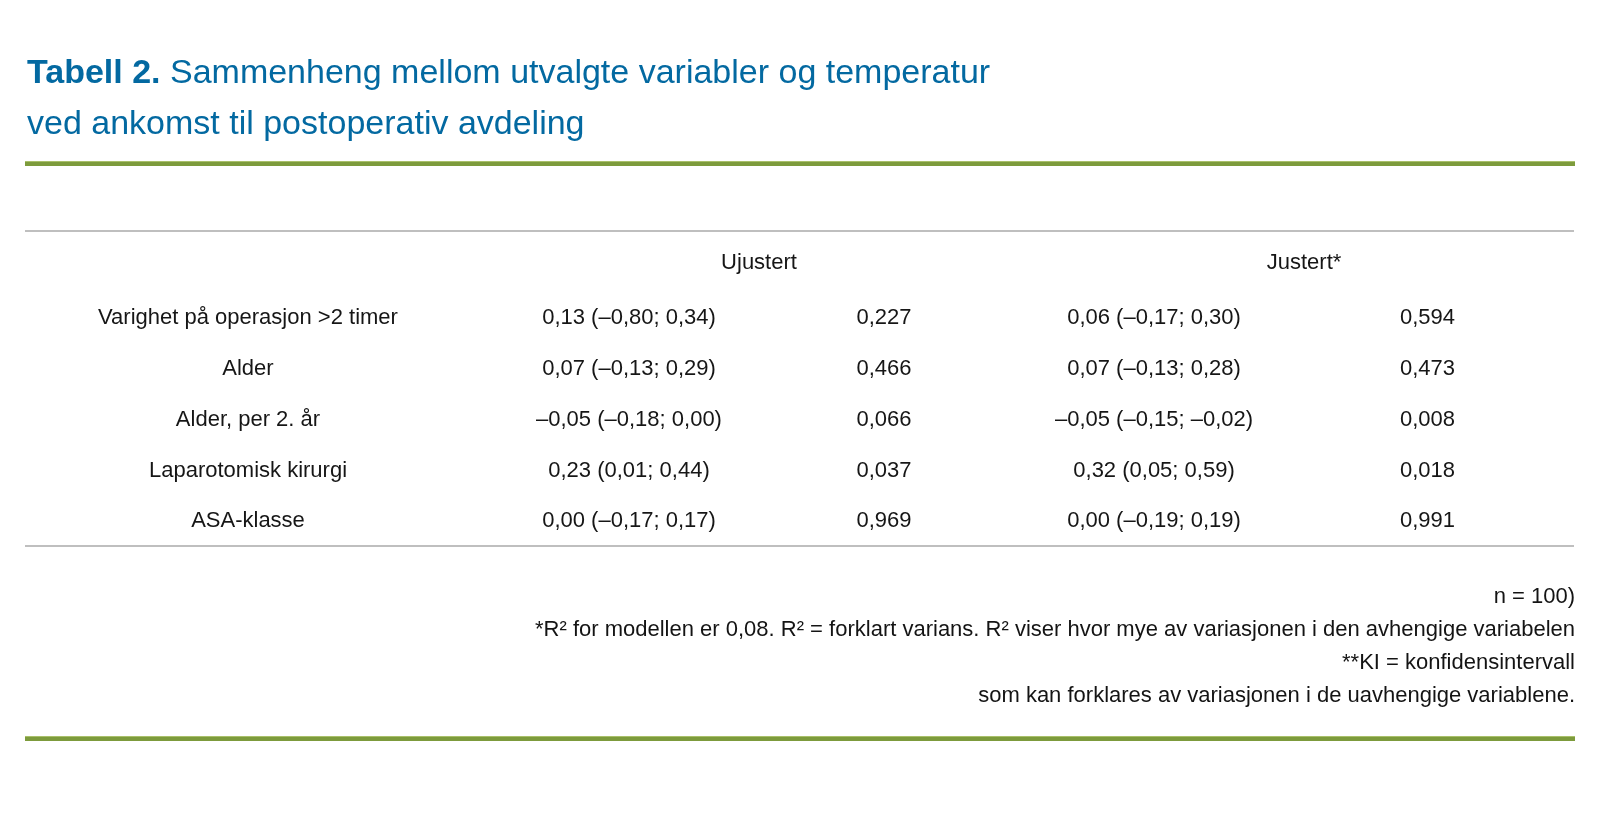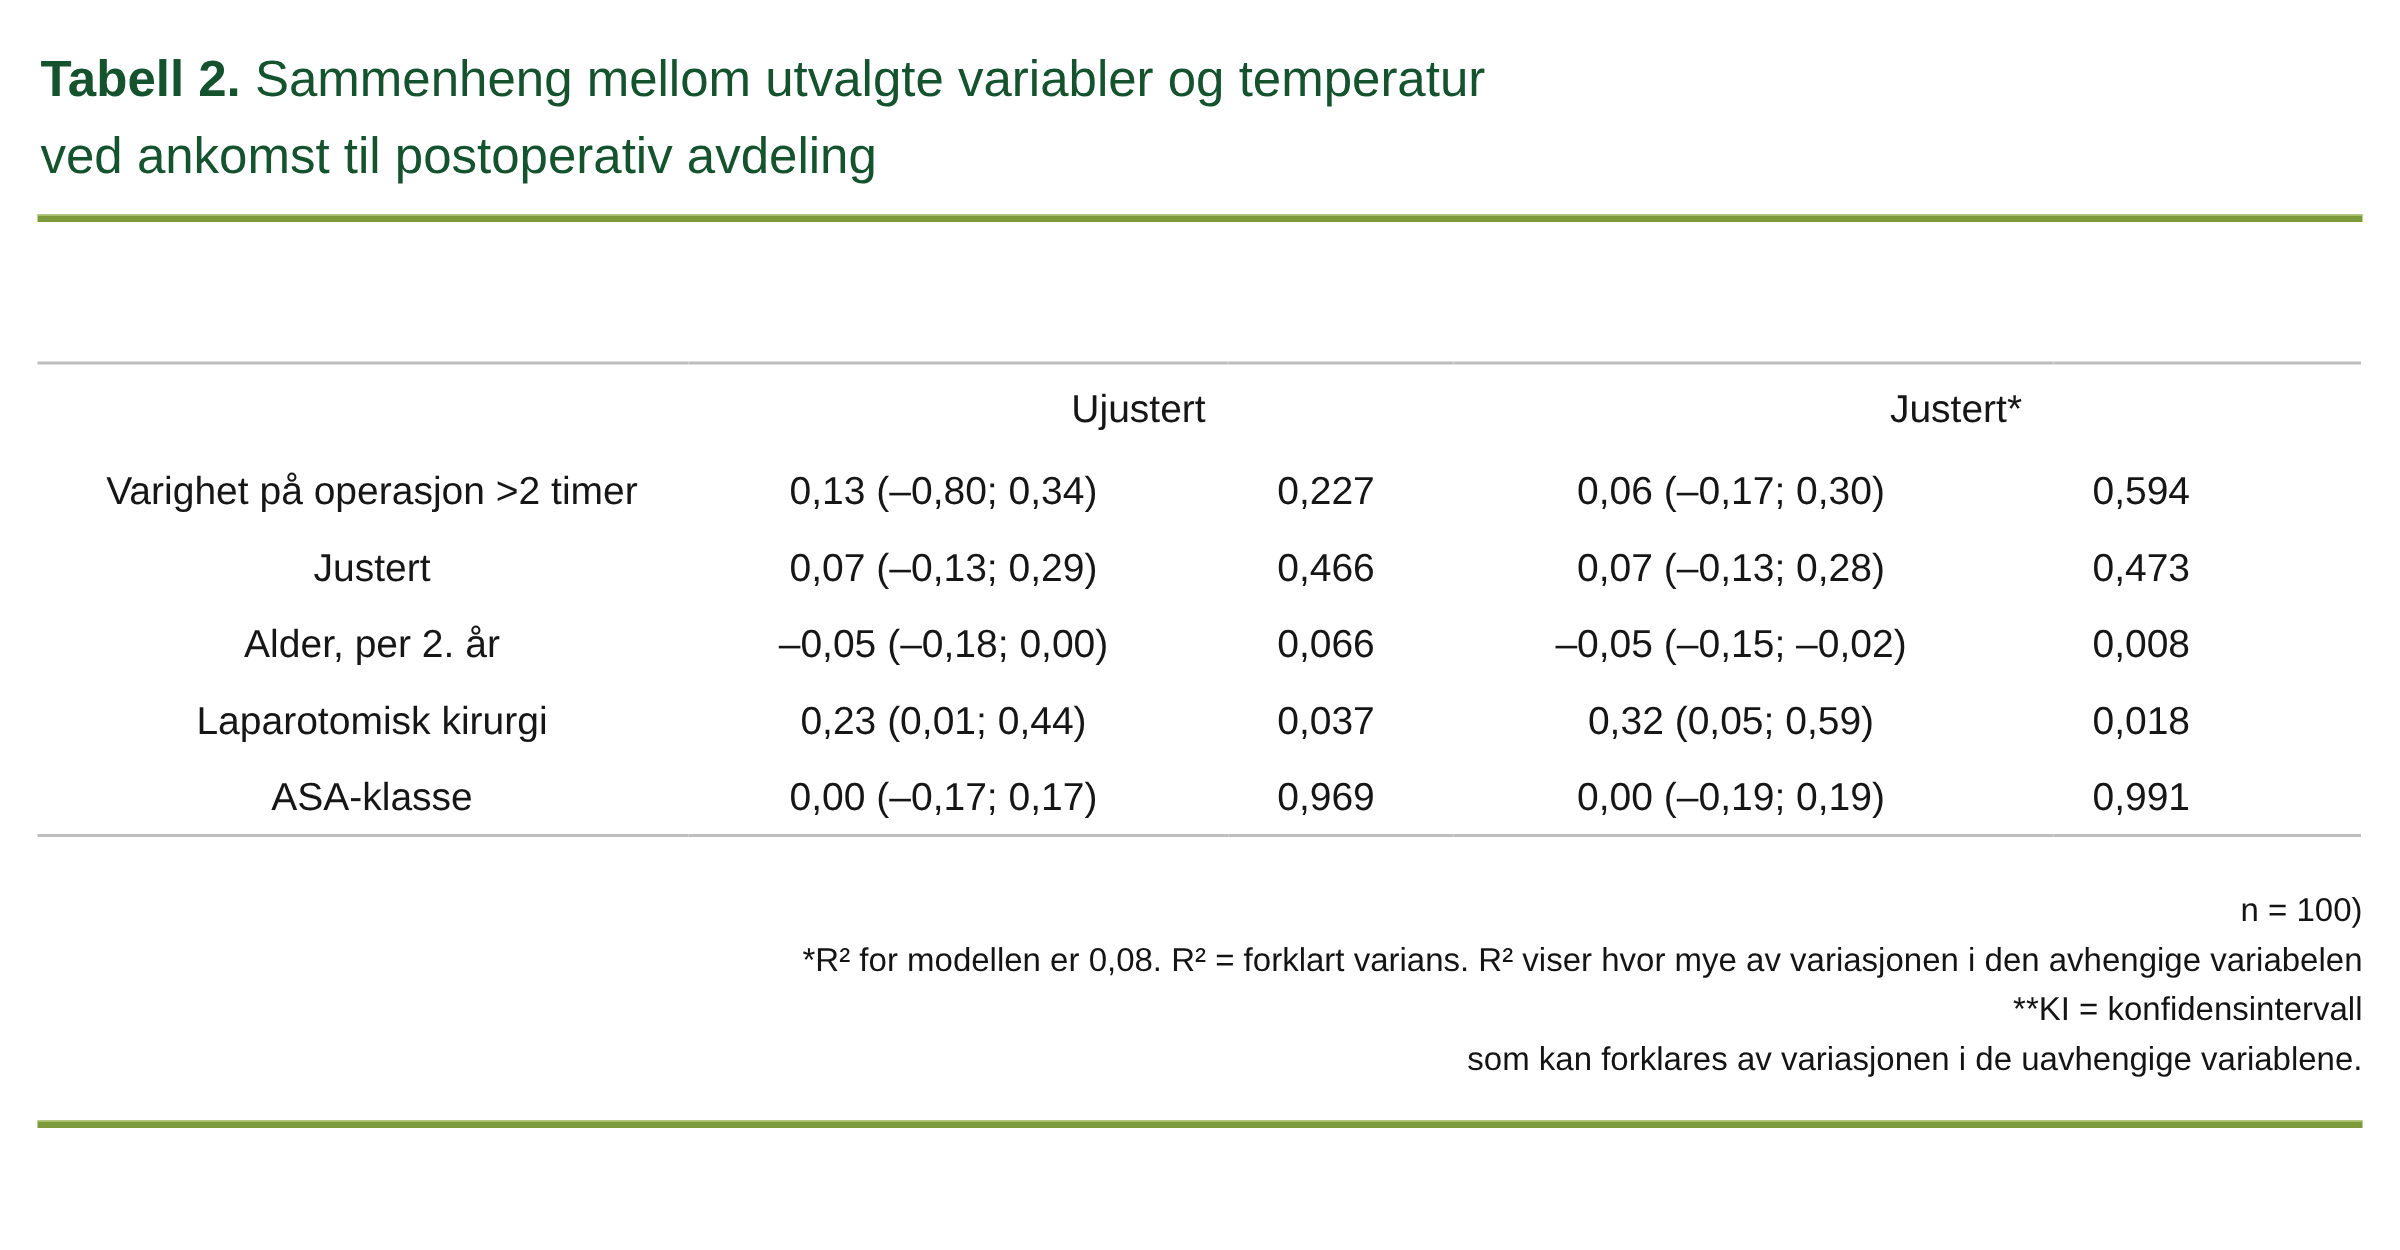--- a/index.html
+++ b/index.html
@@ -13,43 +13,43 @@
   body{
     width:1600px; height:833px;
     font-family:"Liberation Sans", sans-serif;
     color:var(--ink);
     overflow:hidden;
   }
   .page{ width:1600px; height:833px; padding:0 25px; }
 
   
   .title{
-    margin:28px 0 0 2px;
+    margin:46px 0 0 2px;
     font-size:34px;
     line-height:51px;
-    color:#14532d;
+    color:#0369a1;
   }
   .title .title-bold{ font-weight:bold; }
 
   
   .rule-green{
     height:5px;
     background:var(--accent);
     border-top:1px solid #a9c06a;
   }
   .rule-top{ margin-top:13px; }
   .rule-bottom{ margin-top:25px; }
 
   
   table.results{
-    margin-top:93px;
+    margin-top:64px;
     width:1549px;
     border-collapse:collapse;
     table-layout:fixed;
-    font-size:26px;
+    font-size:22px;
     border-top:2px solid var(--divider);
   }
   table.results th, table.results td{
     font-weight:normal;
     text-align:center;
     vertical-align:middle;
     white-space:nowrap;
     overflow:visible;
   }
   tr.group-row th{ height:60px; }
@@ -104,21 +104,21 @@
     </thead>
     <tbody>
       <tr>
         <td class="col-label">Varighet på operasjon &gt;2 timer</td>
         <td class="c2">0,13 (–0,80; 0,34)</td>
         <td class="c3">0,227</td>
         <td class="c4">0,06 (–0,17; 0,30)</td>
         <td class="c5">0,594</td>
       </tr>
       <tr>
-        <td class="col-label">Justert</td>
+        <td class="col-label">Alder</td>
         <td class="c2">0,07 (–0,13; 0,29)</td>
         <td class="c3">0,466</td>
         <td class="c4">0,07 (–0,13; 0,28)</td>
         <td class="c5">0,473</td>
       </tr>
       <tr>
         <td class="col-label">Alder, per 2. år</td>
         <td class="c2">–0,05 (–0,18; 0,00)</td>
         <td class="c3">0,066</td>
         <td class="c4">–0,05 (–0,15; –0,02)</td>

